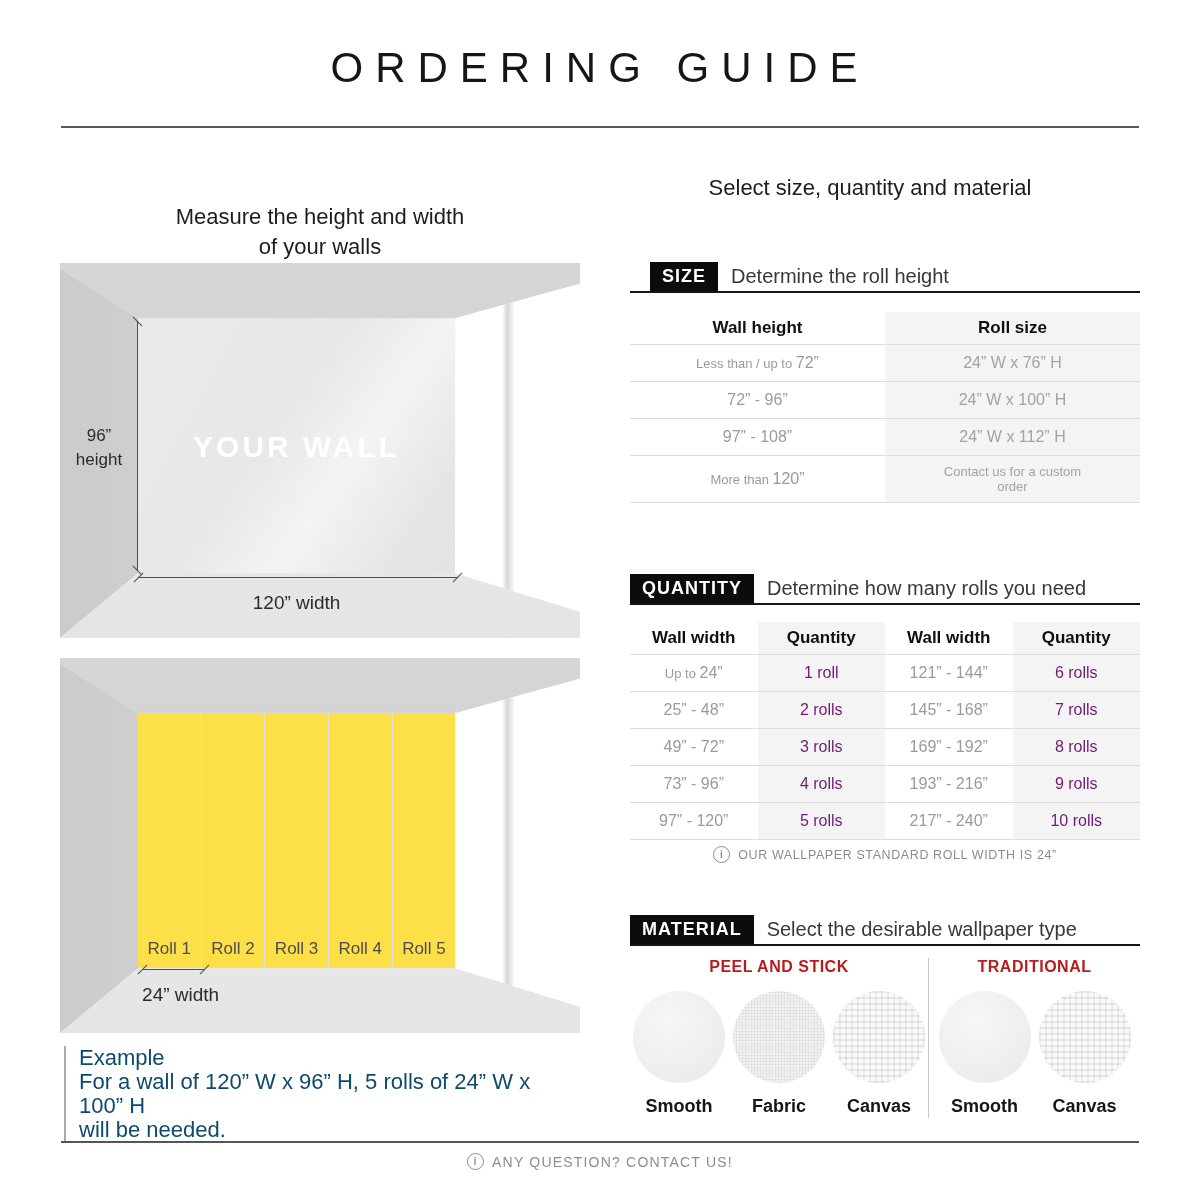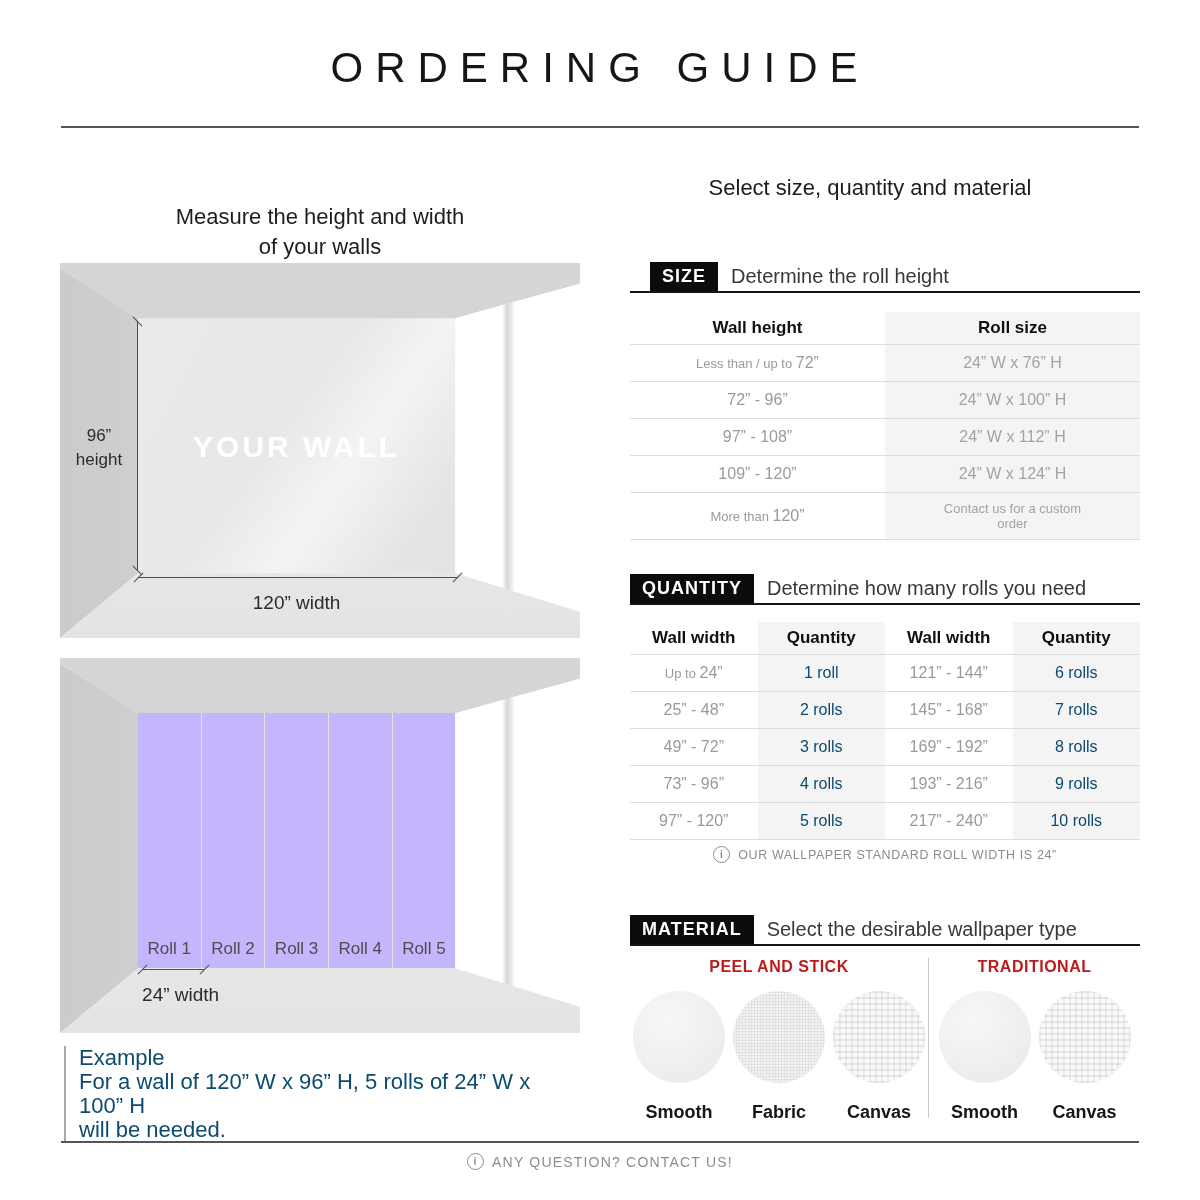--- a/index.html
+++ b/index.html
@@ -57,21 +57,21 @@
   .mv-room{left:14.8%;top:15.5%;height:66.5%;}
   .mh-room1{top:83.8%;left:15%;width:61.5%;}
   .mh-room2{top:82.8%;left:15.8%;width:12%;}
   .height-label{position:absolute;left:0;top:43%;width:15%;text-align:center;
     font-size:17px;line-height:24px;color:#2b2b2b;}
   .width-label1{position:absolute;top:87.8%;left:15%;width:61%;text-align:center;
     font-size:19px;color:#2b2b2b;}
   .width-label2{position:absolute;top:86.8%;left:13.2%;width:20%;text-align:center;
     font-size:19px;color:#2b2b2b;}
   .panels{position:absolute;left:15%;top:14.7%;width:61%;height:68%;display:flex;}
-  .panel{flex:1;background:#c4b5fd;border-right:1px solid #e1e1e1;position:relative;}
+  .panel{flex:1;background:#fde047;border-right:1px solid #e1e1e1;position:relative;}
   .panel:last-child{border-right:none;}
   .panel .roll-label{position:absolute;bottom:3.5%;left:0;width:100%;text-align:center;
     font-size:17px;color:#4d4d4d;}
 
   
   .example{top:1046px;left:64px;width:470px;border-left:2px solid #a9a9a9;padding-left:13px;
     font-size:22px;line-height:24px;color:#0c4a6e;}
 
   
   .sec-head{display:flex;align-items:center;gap:13px;border-bottom:2px solid #151515;
@@ -93,21 +93,21 @@
   .tdata:last-child{border-bottom:1px solid #dddddd;}
   .tdata.tall{height:46px;}
   .cell{display:flex;align-items:center;justify-content:center;height:100%;text-align:center;}
   .c50{width:50%;}
   .c25{width:25%;}
   .band{background:#f4f4f4;}
   .pre{font-size:13px;color:#9a9a9a;white-space:pre;}
   .num{font-size:16px;color:#9a9a9a;}
   .roll-size{font-size:16px;color:#a3a3a3;}
   .roll-size.small{font-size:13px;line-height:15px;max-width:160px;}
-  .qty-val{font-size:16px;color:#0c4a6e;}
+  .qty-val{font-size:16px;color:#701a75;}
 
   .std-note{top:846px;left:630px;width:510px;display:flex;align-items:center;
     justify-content:center;gap:8px;font-size:12.5px;letter-spacing:0.6px;color:#8c8c8c;}
   .info-icon{width:15px;height:15px;min-width:15px;border:1px solid #8c8c8c;border-radius:50%;
     display:inline-flex;align-items:center;justify-content:center;
     font-size:10px;font-weight:700;font-style:normal;}
 
   
   .mat-groups{top:958px;left:630px;width:510px;display:flex;height:160px;}
   .mat-group{box-sizing:border-box;}
@@ -118,21 +118,21 @@
   .swatch-row{display:flex;justify-content:center;gap:4px;}
   .swatch{width:96px;display:flex;flex-direction:column;align-items:center;}
   .circle{width:92px;height:92px;border-radius:50%;}
   .tex-smooth{background:radial-gradient(circle at 38% 32%,#f7f7f7 0%,#efefef 55%,#e8e8e8 100%);}
   .tex-fabric{background-color:#f2f2f2;background-image:
     repeating-linear-gradient(0deg,rgba(0,0,0,0.05) 0 1px,transparent 1px 3px),
     repeating-linear-gradient(90deg,rgba(0,0,0,0.05) 0 1px,transparent 1px 3px);}
   .tex-canvas{background-color:#f9f9f9;background-image:
     repeating-linear-gradient(0deg,rgba(0,0,0,0.07) 0 2px,transparent 2px 6px),
     repeating-linear-gradient(90deg,rgba(0,0,0,0.055) 0 2px,transparent 2px 6px);}
-  .swatch-label{margin-top:19px;font-size:18px;font-weight:700;color:#161616;}
+  .swatch-label{margin-top:13px;font-size:18px;font-weight:700;color:#161616;}
 
   .footer-note{top:1153px;left:0;width:1200px;display:flex;align-items:center;
     justify-content:center;gap:8px;font-size:14px;letter-spacing:1.2px;color:#8d8d8d;}
 </style>
 </head>
 <body>
 
 <div class="abs page-title">ORDERING GUIDE</div>
 <div class="abs rule rule-top"></div>
 
@@ -222,29 +222,20 @@
   </div>
   <div class="trow tdata">
     <div class="cell c50">
         <span class="pre"></span>
         <span class="num">97” - 108”</span>
       </div>
     <div class="cell c50 band">
         <span class="roll-size">24” W x 112” H</span>
       </div>
   </div>
-  <div class="trow tdata">
-    <div class="cell c50">
-        <span class="pre"></span>
-        <span class="num">109” - 120”</span>
-      </div>
-    <div class="cell c50 band">
-        <span class="roll-size">24” W x 124” H</span>
-      </div>
-  </div>
   <div class="trow tdata tall">
     <div class="cell c50">
         <span class="pre">More than </span>
         <span class="num">120”</span>
       </div>
     <div class="cell c50 band">
         <span class="roll-size small">Contact us for a custom order</span>
       </div>
   </div>
 </div>

